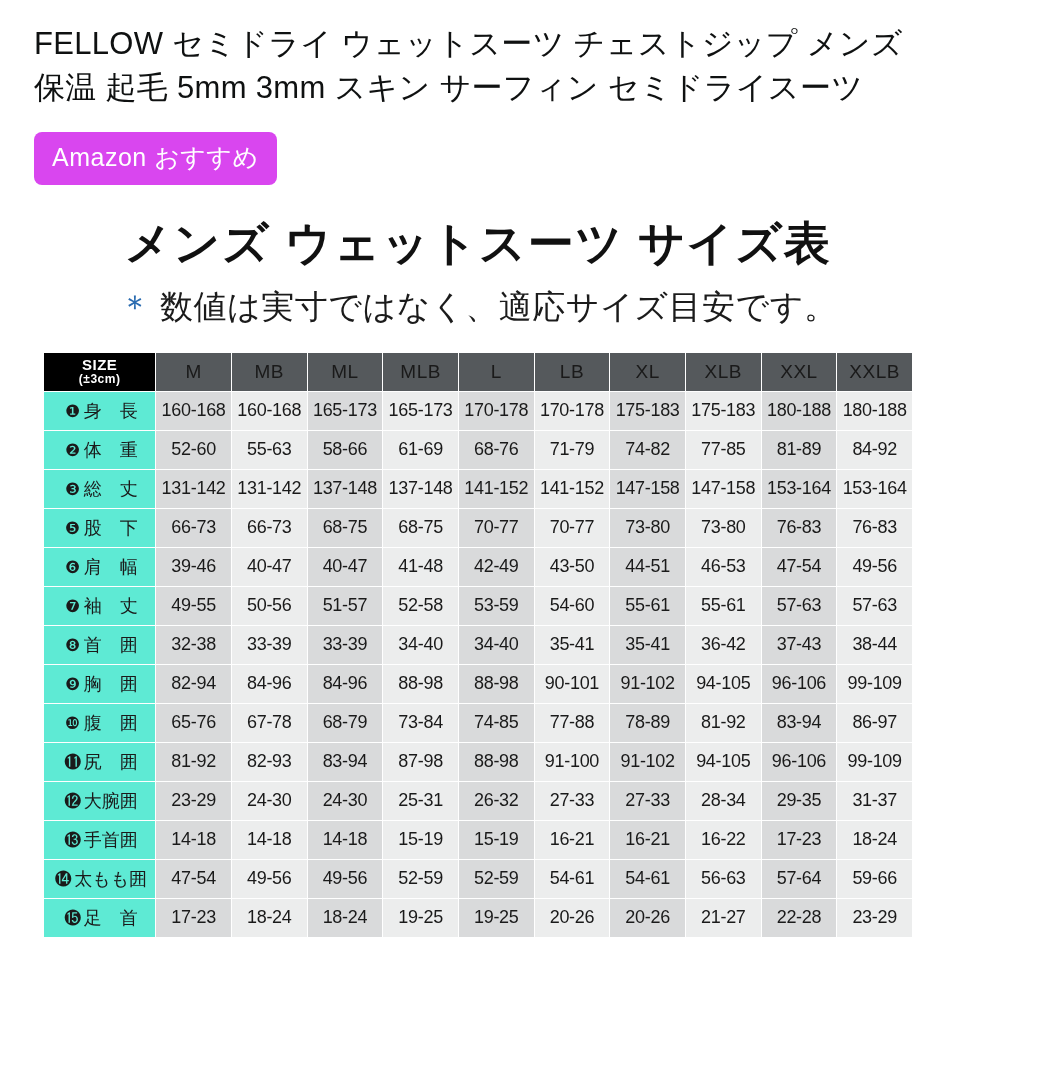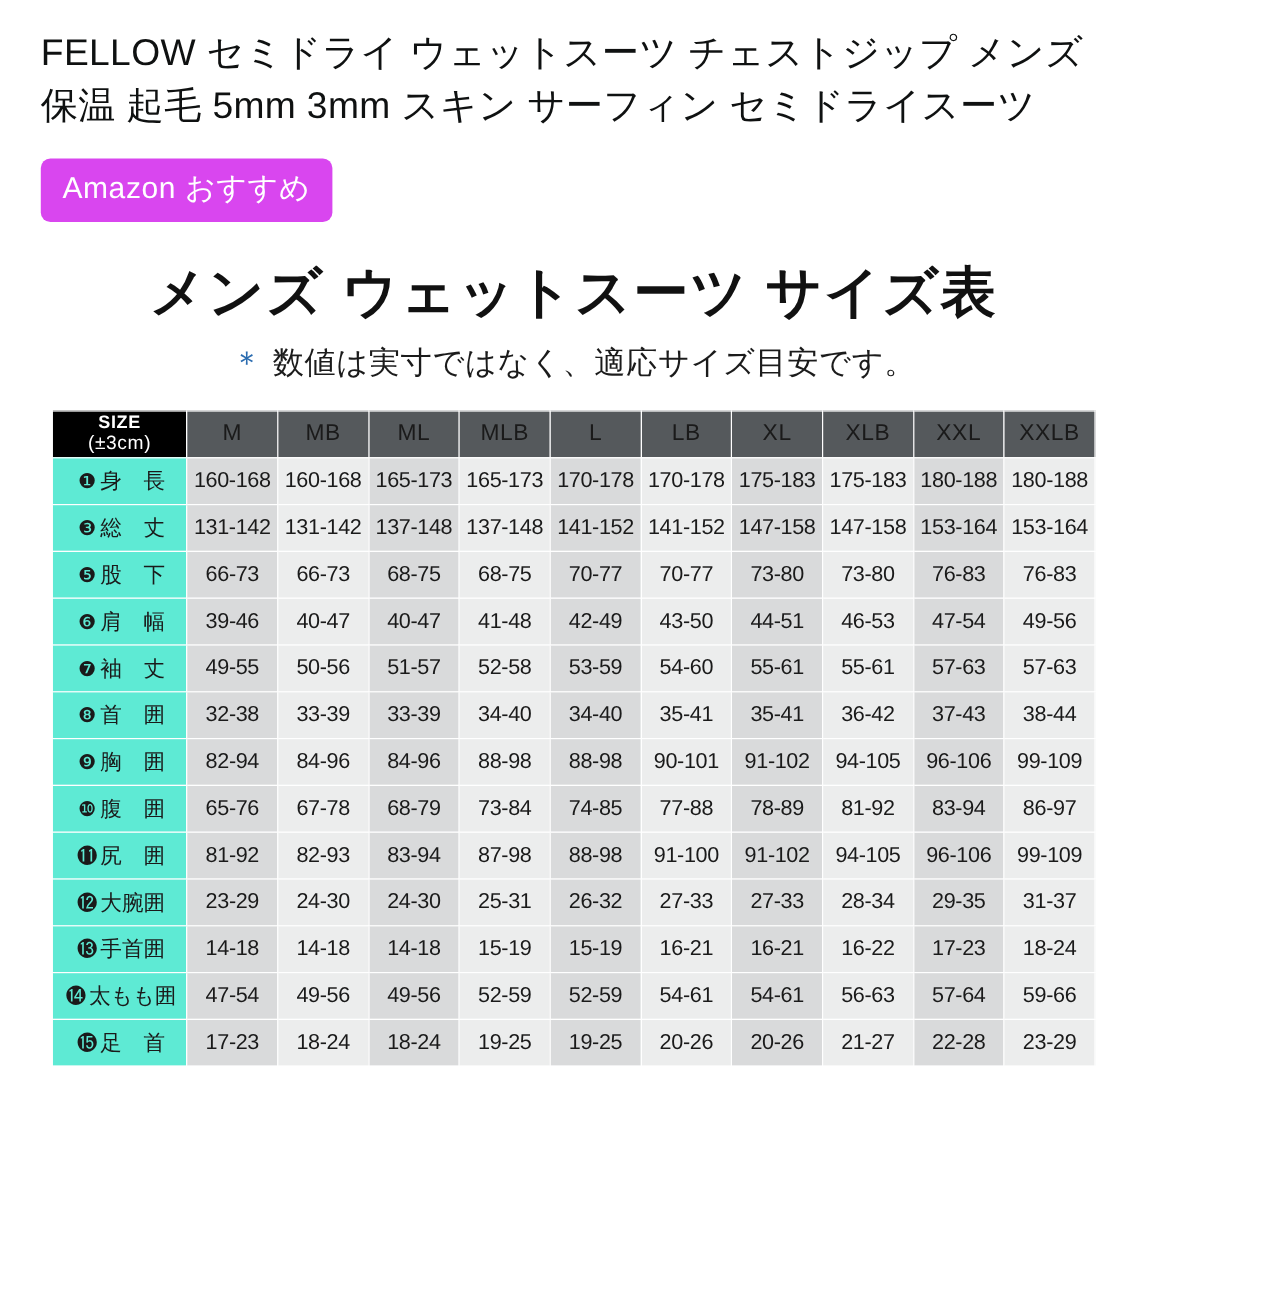--- a/index.html
+++ b/index.html
@@ -57,21 +57,21 @@
   .chart-heading {
     font-size: 46px;
     font-weight: 700;
     letter-spacing: 1.5px;
     color: #111111;
     margin: 12px;
     line-height: 1.25;
   }
   .chart-note {
     margin: 12px 0 0 0;
-    font-size: 26px;
+    font-size: 33px;
     color: #1b1b1b;
     letter-spacing: 0.5px;
   }
   .chart-note .asterisk {
     color: #2b6cb0;
     margin-right: 8px;
   }
 
   
   .table-wrap {
@@ -101,22 +101,22 @@
     letter-spacing: 0.5px;
   }
   thead th.corner {
     background: #000000;
     color: #ffffff;
     font-size: 15px;
     line-height: 1.15;
     font-weight: 700;
   }
   thead th.corner .pm {
-    font-size: 16px;
-    font-weight: 400;
+    font-size: 12px;
+    font-weight: 700;
     display: block;
   }
   
   td.row-label {
     background: #5eead4;
     color: #1a1a1a;
     font-size: 18px;
     text-align: left;
     padding-left: 6px;
     white-space: nowrap;
@@ -199,20 +199,33 @@
               <td class="data shade-a">165-173</td>
               <td class="data shade-b">165-173</td>
               <td class="data shade-a">170-178</td>
               <td class="data shade-b">170-178</td>
               <td class="data shade-a">175-183</td>
               <td class="data shade-b">175-183</td>
               <td class="data shade-a">180-188</td>
               <td class="data shade-b">180-188</td>
             </tr>
             <tr>
+              <td class="row-label"><span class="num">❷</span><span class="lbl">体　重</span></td>
+              <td class="data shade-a">52-60</td>
+              <td class="data shade-b">55-63</td>
+              <td class="data shade-a">58-66</td>
+              <td class="data shade-b">61-69</td>
+              <td class="data shade-a">68-76</td>
+              <td class="data shade-b">71-79</td>
+              <td class="data shade-a">74-82</td>
+              <td class="data shade-b">77-85</td>
+              <td class="data shade-a">81-89</td>
+              <td class="data shade-b">84-92</td>
+            </tr>
+            <tr>
               <td class="row-label"><span class="num">❸</span><span class="lbl">総　丈</span></td>
               <td class="data shade-a">131-142</td>
               <td class="data shade-b">131-142</td>
               <td class="data shade-a">137-148</td>
               <td class="data shade-b">137-148</td>
               <td class="data shade-a">141-152</td>
               <td class="data shade-b">141-152</td>
               <td class="data shade-a">147-158</td>
               <td class="data shade-b">147-158</td>
               <td class="data shade-a">153-164</td>

